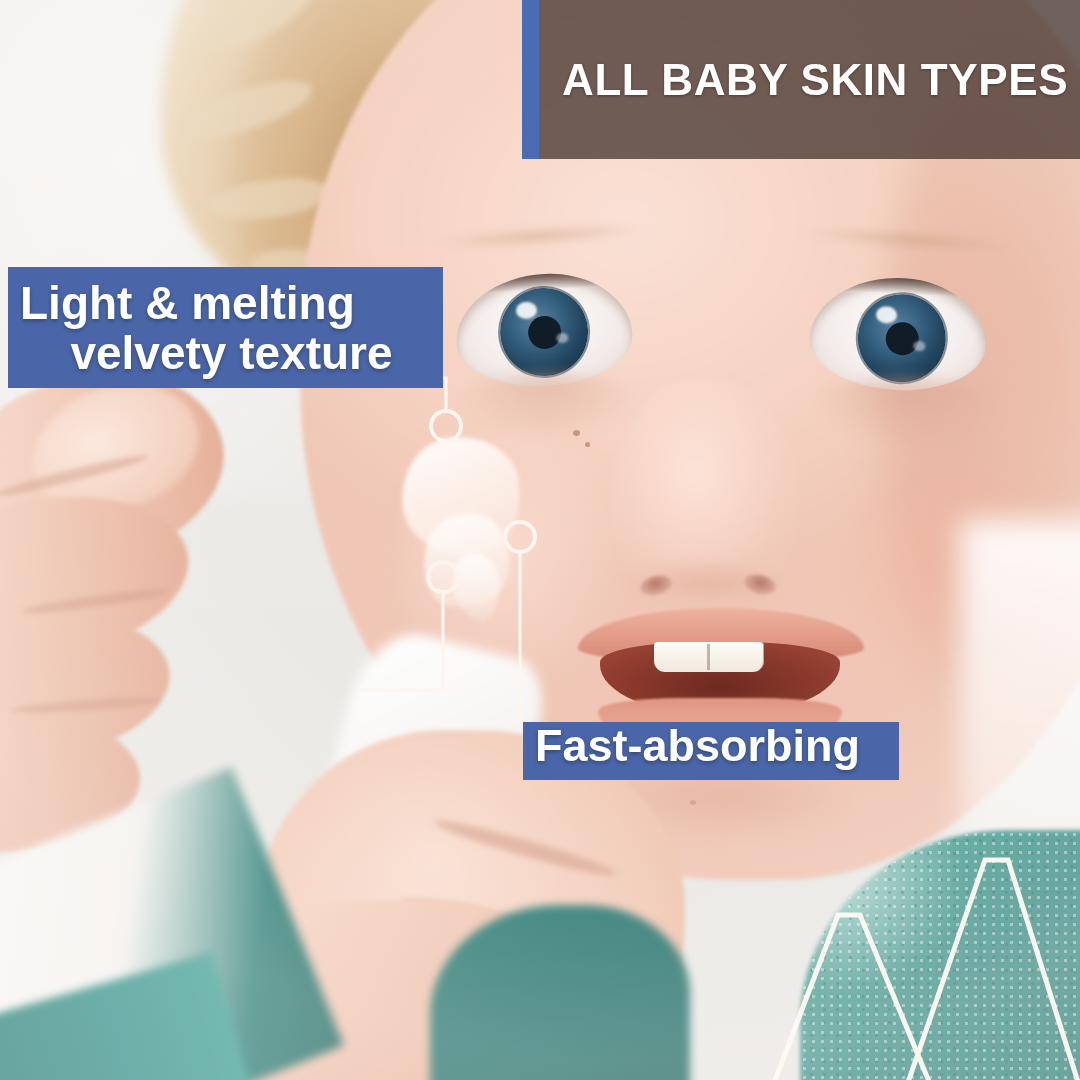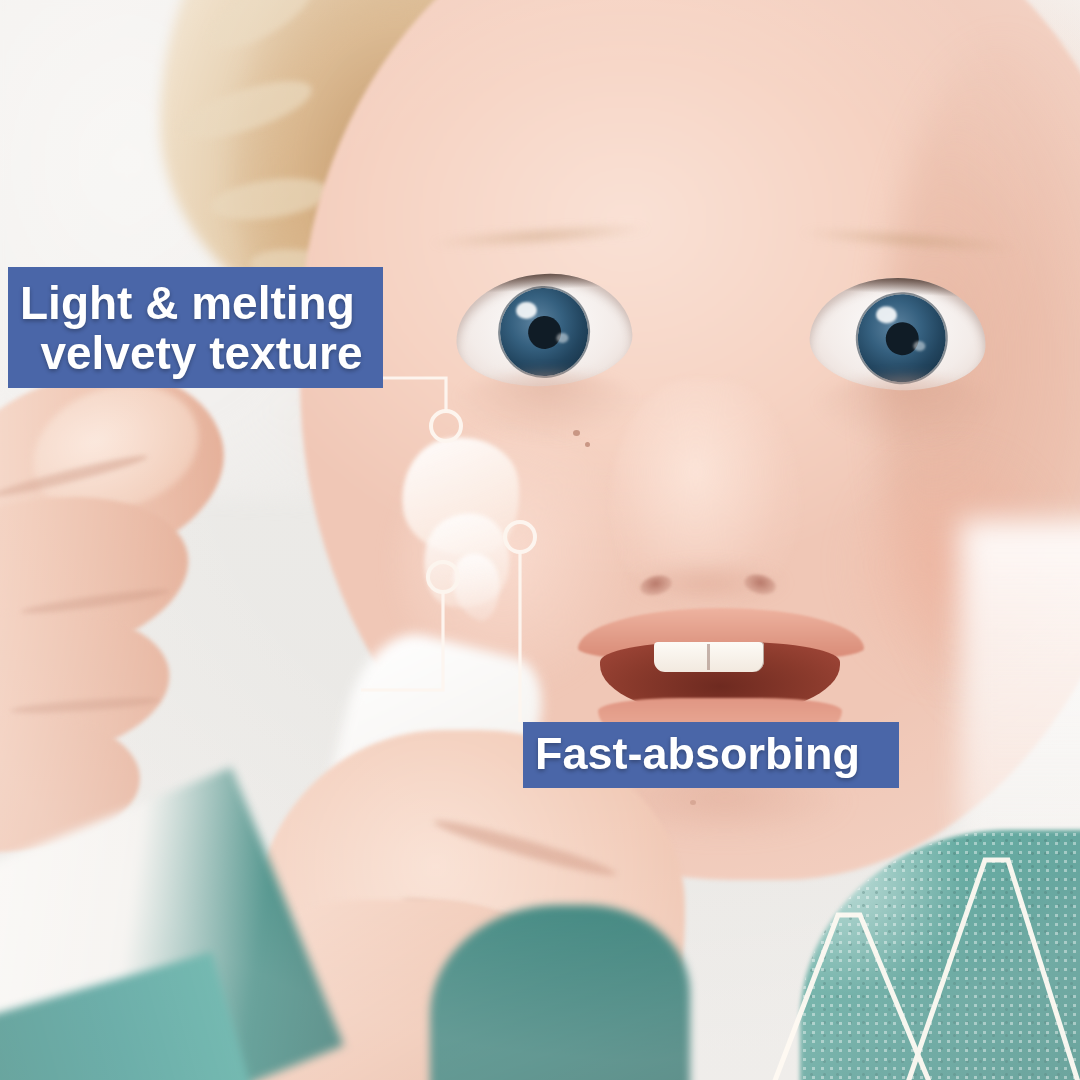--- a/index.html
+++ b/index.html
@@ -465,39 +465,39 @@
     position: absolute;
     background: #4a66a8;
     color: #ffffff;
     font-weight: 700;
     line-height: 1.08;
     text-shadow: 0 2px 4px rgba(0,0,0,0.30);
     box-sizing: border-box;
   }
   #callout-light {
     left: 8px; top: 267px;
-    width: 375px;
+    width: 435px;
     padding: 12px 12px 10px 12px;
     font-size: 46px;
   }
   #callout-light .line2 {
     display: block;
     margin-left: 12px;
     text-align: center;
   }
   #callout-nonsticky {
     left: 92px; top: 686px;
     width: 269px;
     padding: 9px 10px 10px 12px;
     font-size: 45px;
   }
   #callout-fast {
     left: 523px; top: 722px;
     width: 376px;
-    padding: 8px 10px 9px 12px;
+    padding: 0 10px 9px 12px;
     font-size: 45px;
   }
 
   
   .connectors {
     position: absolute;
     left: 0; top: 0;
     width: 1080px; height: 1080px;
     pointer-events: none;
   }
@@ -612,20 +612,25 @@
 
       <path d="M 443 592 L 443 690 L 361 690"></path>
     </g>
     <g fill="none" stroke="#fdf6ef" stroke-width="4" opacity="0.97">
       <circle cx="446" cy="426" r="15"></circle>
       <circle cx="443" cy="577" r="15"></circle>
       <circle cx="520" cy="537" r="15"></circle>
     </g>
   </svg>
 
+  <div class="header-banner">
+    <div class="header-accent"></div>
+    <div class="header-scrim"></div>
+    <div class="header-title">ALL BABY SKIN TYPES</div>
+  </div>
 
   <div class="callout" id="callout-light">
     <span class="line1">Light &amp; melting</span>
     <span class="line2">velvety texture</span>
   </div>
 
 
   <div class="callout" id="callout-fast">
     <span>Fast-absorbing</span>
   </div>

